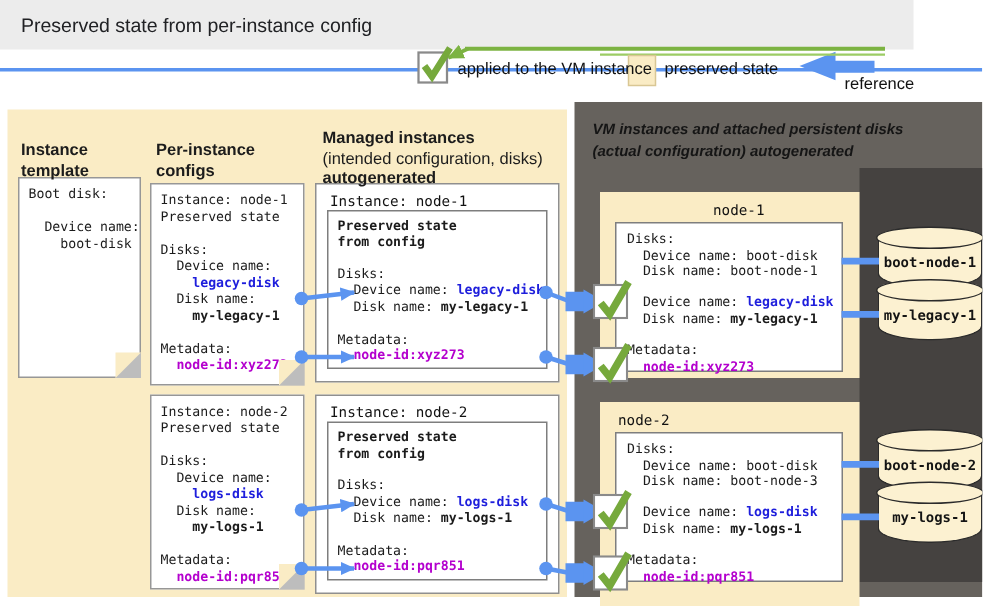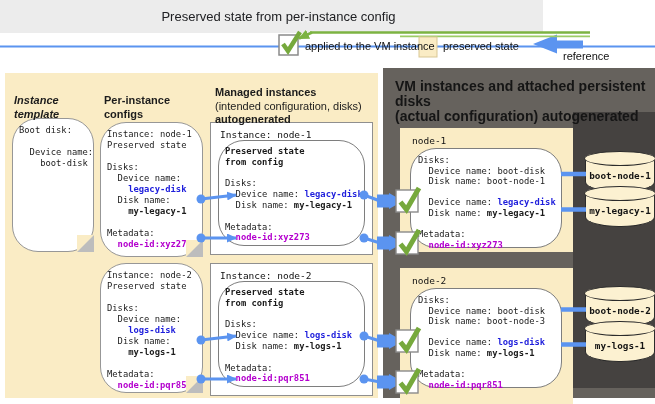--- a/index.html
+++ b/index.html
@@ -1,40 +1,40 @@
 <!DOCTYPE html>
 <html><head>
 <meta charset="utf-8">
 <style>
   html,body{margin:0;padding:0;background:#fff;}
   .stage{position:relative;width:655px;height:404px;background:#ffffff;overflow:hidden;
          font-family:"Liberation Sans",sans-serif;}
   .abs{position:absolute;}
   
-  .titlebar{left:0;top:0;width:543px;height:33px;background:#ececec;display:flex;align-items:center;justify-content:center;}
+  .titlebar{left:0;top:0;width:609px;height:33px;background:#ececec;display:flex;align-items:center;}
   .titlebar span{margin-left:14px;font-size:13px;color:#202124;}
   
   .legend-label{font-size:11px;color:#111;z-index:45;white-space:nowrap;}
   
   .panel-left{left:5px;top:73px;width:373px;height:325px;background:#faecc5;z-index:1;}
   .panel-right{left:383px;top:68px;width:272px;height:330px;background:#66625d;z-index:1;}
   .panel-dark{left:573px;top:112px;width:82px;height:276px;background:#454240;z-index:2;}
   
   .colhead{font-size:11px;font-weight:bold;color:#1c1c1c;line-height:13.5px;z-index:6;}
   .colhead .reg{font-weight:normal;}
-  .rp-head{font-size:14px;font-weight:bold;color:#151515;line-height:15px;z-index:6;}
+  .rp-head{font-size:10px;font-weight:bold;color:#151515;line-height:15px;z-index:6;font-style:italic;}
   
   .doc{background:#fff;border:1.4px solid #979797;z-index:5;}
   .doc .fold{position:absolute;right:-1px;bottom:-1px;width:17px;height:17px;background:#faecc5;}
   .doc .fold::before{content:'';position:absolute;right:0;bottom:0;width:0;height:0;
         border-style:solid;border-width:0 0 17px 17px;border-color:transparent transparent #bdbdbd transparent;}
   .box{background:#fff;border:1.5px solid #8f8f8f;z-index:5;}
   .innerbox{position:absolute;background:#fff;border:1.3px solid #7e7e7e;}
   .beigebox{background:#faecc5;z-index:5;}
-  .mono{font-family:"DejaVu Sans Mono",monospace;font-size:8.8px;color:#1b1b1b;border-radius:26px;}
+  .mono{font-family:"DejaVu Sans Mono",monospace;font-size:8.8px;color:#1b1b1b;}
   .ln{white-space:pre;line-height:11px;height:11px;}
   .ln2{white-space:pre;line-height:10.8px;height:10.8px;}
   .ln3{white-space:pre;line-height:10.6px;height:10.6px;}
   .sp{}
   .b{font-weight:bold;}
   .tblue{color:#1e1edc;font-weight:bold;}
   .tmag{color:#b400ce;font-weight:bold;}
   .boxtitle{font-family:"DejaVu Sans Mono",monospace;font-size:9.5px;color:#111;}
   
   .cyl{position:absolute;width:68px;background:#fcf1d1;border:1.6px solid #2b2b2b;border-top:none;
@@ -55,21 +55,21 @@
   </div>
 
   <div class="abs legend-label" style="left:305px;top:40px;">applied to the VM instance</div>
   <div class="abs legend-label" style="left:443px;top:40px;">preserved state</div>
   <div class="abs legend-label" style="left:563px;top:50px;">reference</div>
 
   <div class="abs panel-left"></div>
   <div class="abs panel-right"></div>
   <div class="abs panel-dark"></div>
 
-  <div class="abs colhead" style="left:14px;top:94px;width:72px;font-style:italic;">Instance template</div>
+  <div class="abs colhead" style="left:14px;top:94px;width:72px;">Instance template</div>
   <div class="abs colhead" style="left:104px;top:94px;width:90px;">Per-instance configs</div>
   <div class="abs colhead" style="left:215px;top:86px;width:170px;">
     <div>Managed instances</div>
     <div class="reg">(intended configuration, disks)</div>
     <div>autogenerated</div>
   </div>
   <div class="abs rp-head" style="left:395px;top:79px;width:254px;">
     <div>VM instances and attached persistent disks</div>
     <div>(actual configuration) autogenerated</div>
   </div>
@@ -146,21 +146,21 @@
         <div class="ln2"><span>  Device name: </span><span class="tblue">logs-disk</span></div>
         <div class="ln2"><span>  Disk name: </span><span class="b">my-logs-1</span></div>
         <div class="ln2 sp"></div>
         <div class="ln2">Metadata:</div>
         <div class="ln2 tmag">  node-id:pqr851</div>
       </div>
     </div>
   </div>
 
   <div class="abs beigebox" style="left:400px;top:128px;width:173px;height:124px;">
-    <div class="boxtitle" style="padding:7px 0 0 12px;">node-1</div>
+    <div class="boxtitle" style="padding:7px 0 0 12px;text-align:center;">node-1</div>
     <div class="innerbox mono" style="left:10px;top:20px;width:150px;height:98px;">
       <div style="padding:6px 0 0 7px;">
         <div class="ln3">Disks:</div>
         <div class="ln3">  Device name: boot-disk</div>
         <div class="ln3">  Disk name: boot-node-1</div>
         <div class="ln3 sp"></div>
         <div class="ln3"><span>  Device name: </span><span class="tblue">legacy-disk</span></div>
         <div class="ln3"><span>  Disk name: </span><span class="b">my-legacy-1</span></div>
         <div class="ln3 sp"></div>
         <div class="ln3">Metadata:</div>

